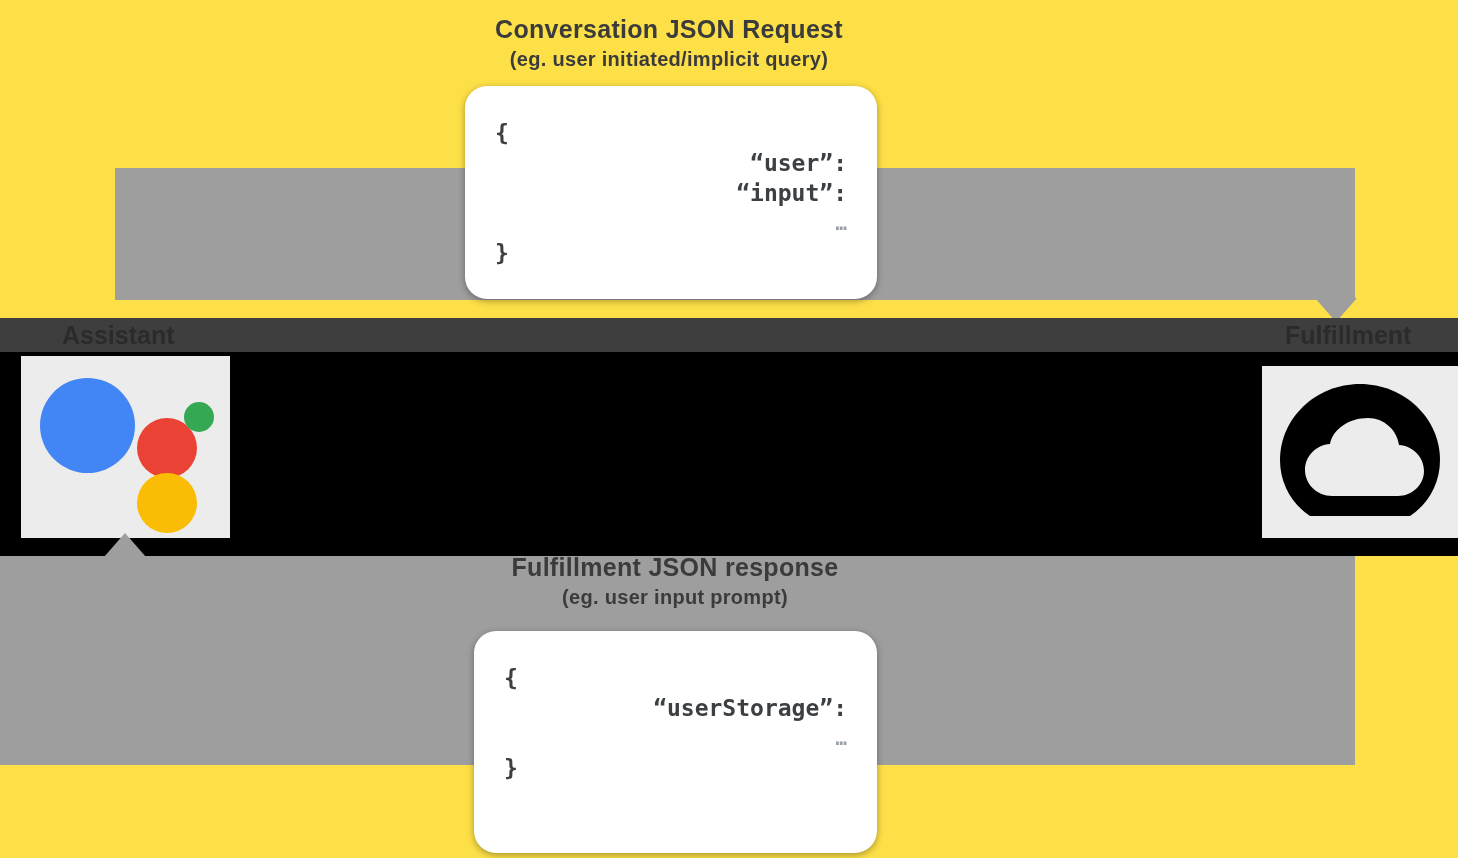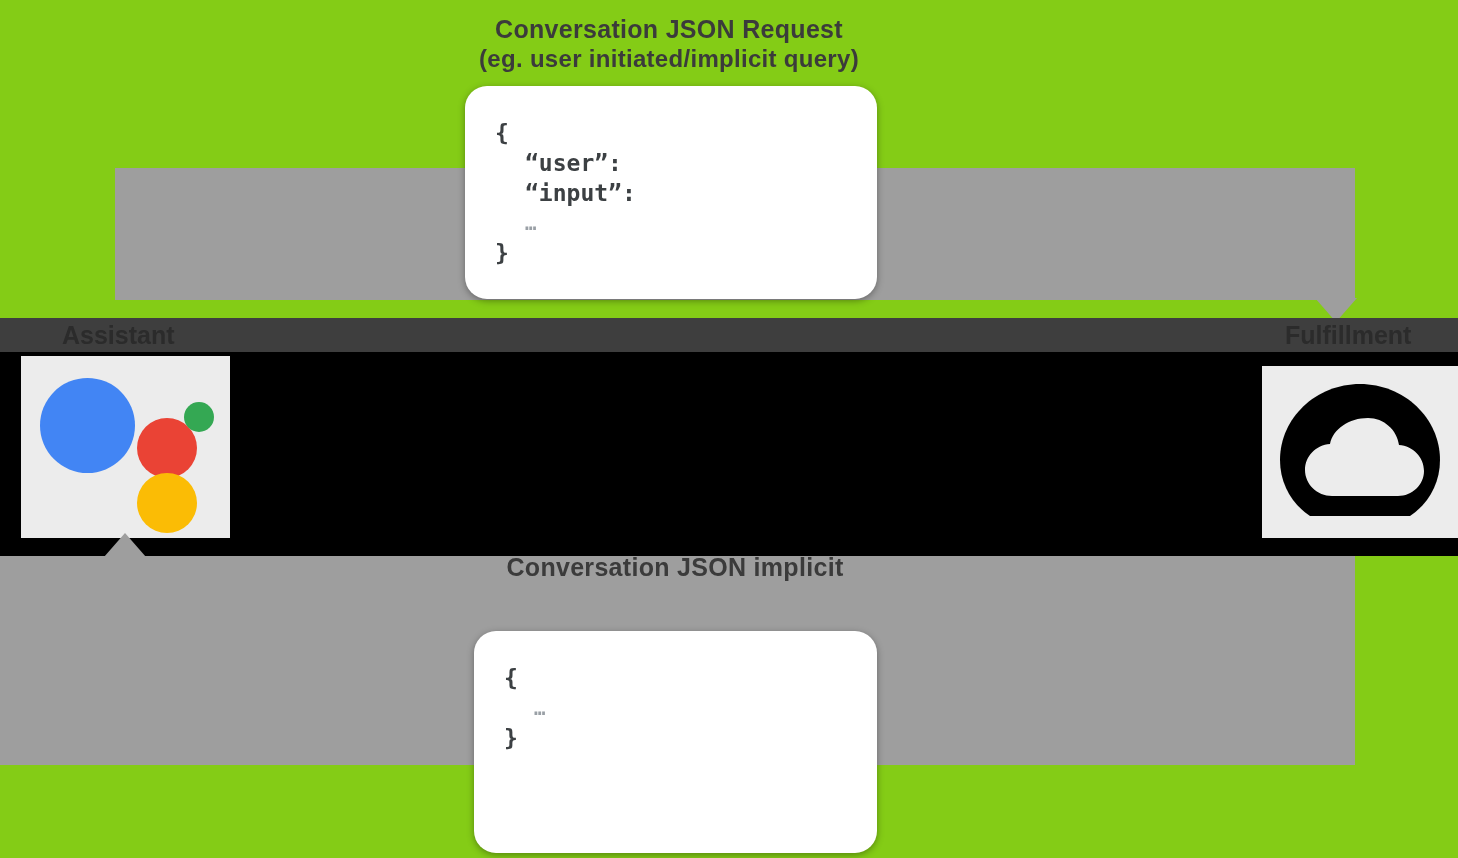--- a/index.html
+++ b/index.html
@@ -5,34 +5,34 @@
   * { box-sizing: border-box; margin: 0; padding: 0; }
   html, body {
     width: 1458px; height: 858px;
     background: #000000;
     font-family: "Liberation Sans", sans-serif;
     overflow: hidden;
   }
   #stage {
     position: relative;
     width: 1458px; height: 858px;
-    background: #84cc16;
+    background: #fde047;
   }
 
   
   .flow-title {
     position: absolute;
     text-align: center;
     color: #3b3b3b;
     font-weight: bold;
     letter-spacing: 0.3px;
     white-space: nowrap;
   }
   .flow-title .line1 { font-size: 25px; line-height: 30px; }
-  .flow-title .line2 { font-size: 24px; line-height: 30px; }
+  .flow-title .line2 { font-size: 20px; line-height: 30px; }
 
   #req-title { left: 369px; top: 14px; width: 600px; }
   #res-title { left: 375px; top: 552px; width: 600px; }
 
   
   .band {
     position: absolute;
     background: #9e9e9e;
   }
   
@@ -118,21 +118,21 @@
     font-family: "DejaVu Sans Mono", "Liberation Mono", monospace;
     font-weight: bold;
     color: #3c4043;
     font-size: 23px;
     line-height: 30px;
     padding: 32px 30px;
   }
   #card-request  { left: 465px; top: 86px;  width: 412px; height: 213px; }
   #card-response { left: 474px; top: 631px; width: 403px; height: 222px; }
   .json-line { white-space: pre; }
-  .json-indent { padding-left: 30px; }
+  .json-indent { padding-left: 30px; text-align: right; }
   .json-ellipsis { color: #9aa0a6; font-size: 19px; }
 </style>
 </head>
 <body>
 
 <div id="stage">
 
   <div class="flow-title" id="req-title">
     <div class="line1">Conversation JSON Request</div>
     <div class="line2">(eg. user initiated/implicit query)</div>
@@ -167,22 +167,24 @@
     <svg id="cloud-glyph" viewBox="0 0 160 136">
       <path d="M80 0 C124 0 160 34 160 76 C160 100 148 120 130 132 L30 132 C12 120 0 100 0 76 C0 34 36 0 80 0 Z" fill="#000000"></path>
       <path d="M88 34 C104 34 117 46 119 61 C133 62 144 73 144 87 C144 101 132 112 118 112 L52 112 C37 112 25 100 25 86 C25 72 36 61 50 60 C53 45 69 34 88 34 Z" fill="#ececec"></path>
     </svg>
   </div>
 
   <div class="band" id="band-response"></div>
   <div id="band-response-head"></div>
 
   <div class="flow-title" id="res-title">
-    <div class="line1">Conversation JSON implicit</div>
+    <div class="line1">Fulfillment JSON response</div>
+    <div class="line2">(eg. user input prompt)</div>
   </div>
 
   <div class="json-card" id="card-response">
     <div class="json-line">{</div>
+    <div class="json-line json-indent">“userStorage”:</div>
     <div class="json-line json-indent json-ellipsis">…</div>
     <div class="json-line">}</div>
   </div>
 
 </div>
 
 </body></html>

